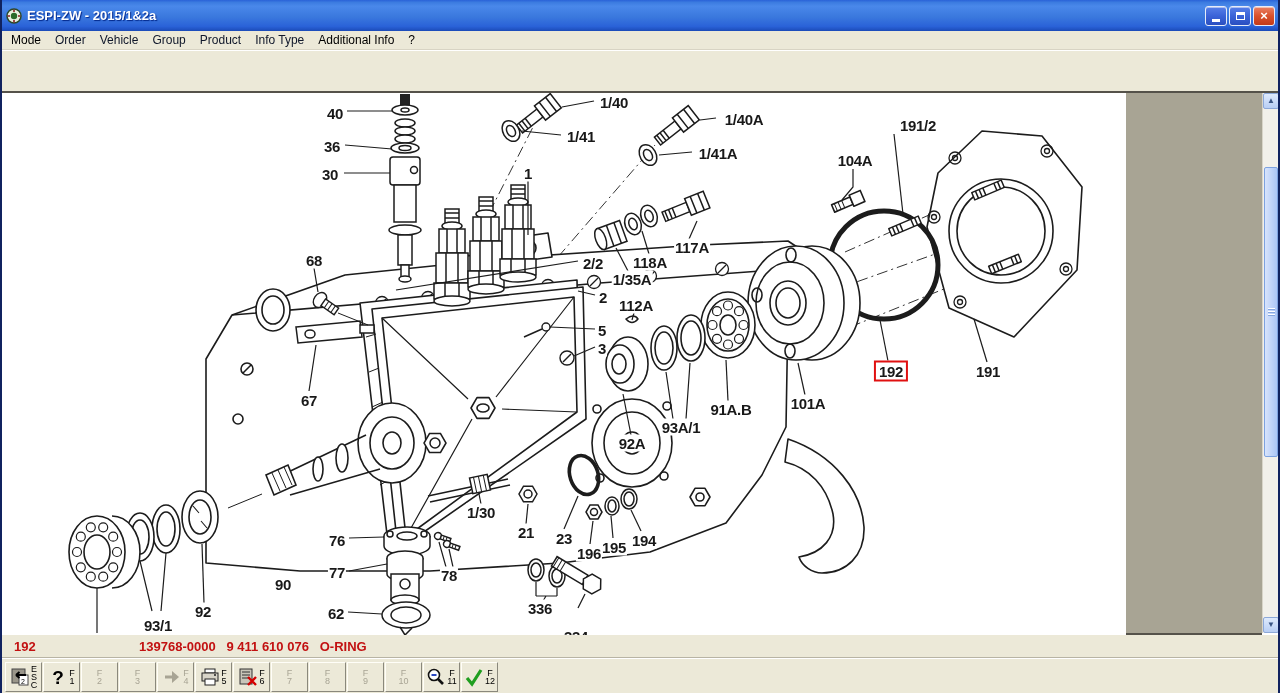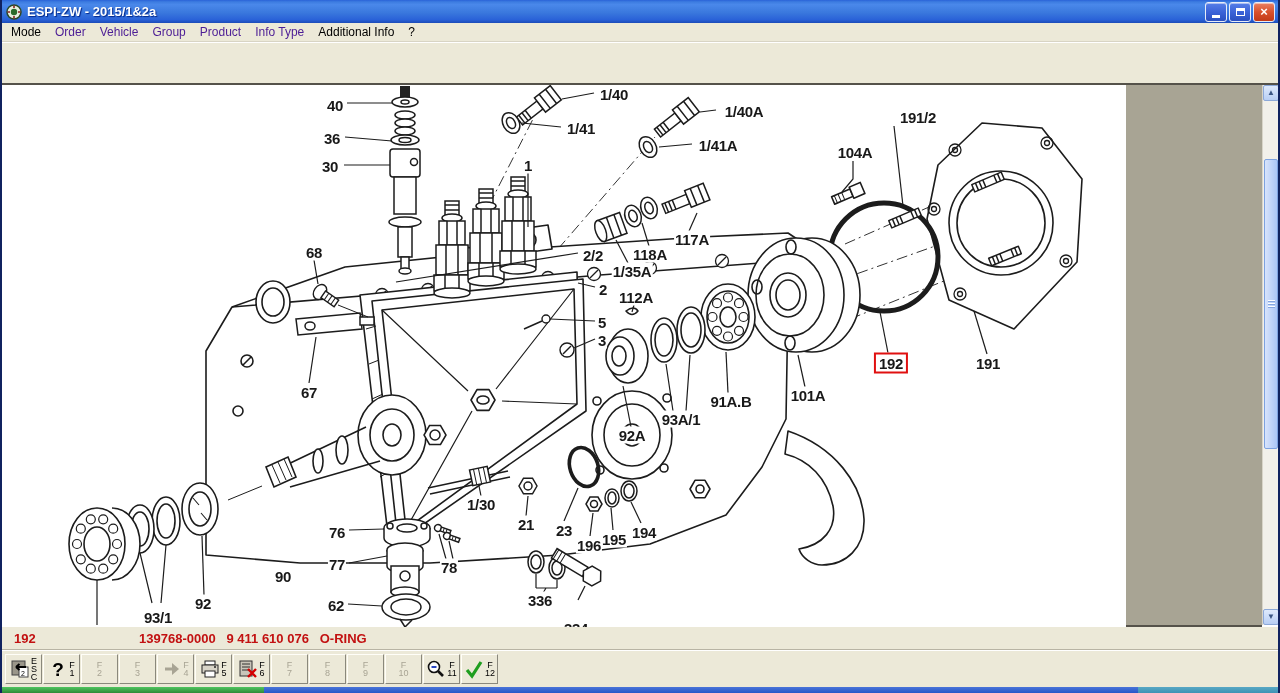--- a/index.html
+++ b/index.html
@@ -4,40 +4,40 @@
 <style>
   html,body{margin:0;padding:0;background:#3a3a3a;}
   *{box-sizing:border-box;}
   #window{
     position:relative;width:1280px;height:693px;overflow:hidden;
     background:#ECE9D8;font-family:"Liberation Sans",sans-serif;
     border-left:2px solid #10225f;border-right:2px solid #10225f;
   }
   
   #titlebar{
-    height:23px;display:flex;align-items:center;padding:0 3px 0 4px;
+    height:31px;display:flex;align-items:center;padding:0 3px 0 4px;
     background:linear-gradient(180deg,#2a62d8 0%,#3c7ce0 8%,#4a88ea 20%,#3a78dd 55%,#2a62d8 85%,#1b4bb8 100%);
   }
   #titlebar .title{
     color:#fff;font-weight:bold;font-size:13px;margin-left:5px;flex:1;
     text-shadow:1px 1px 1px #00268a;white-space:nowrap;overflow:hidden;
   }
   .winbtn{
     width:22px;height:20px;margin-left:2px;border-radius:3px;border:1px solid #e6ecf8;
     display:flex;align-items:center;justify-content:center;color:#fff;font-size:13px;font-weight:bold;
     background:linear-gradient(180deg,#577fe8 0%,#3b63d8 50%,#2a4fc0 100%);
     box-shadow:inset 0 1px 0 rgba(255,255,255,.5);
   }
   .winbtn.close{background:linear-gradient(180deg,#ea8164 0%,#d9512c 50%,#c23a18 100%);}
   .minbar{display:block;width:8px;height:3px;background:#fff;margin-top:9px;}
   .restbox{display:block;width:9px;height:8px;border:1px solid #fff;border-top:3px solid #fff;}
   
   #menubar{height:19px;display:flex;align-items:center;background:#ECE9D8;border-bottom:1px solid #d8d4c4;font-size:12px;padding-left:2px;}
   .menu-item{padding:1px 7px;color:#000;cursor:default;}
-  .menu-item.disabled{color:#4c1d95;}
+  .menu-item.disabled{color:#0f172a;}
   
   #productpanel{height:43px;background:#ECE9D8;border-top:1px solid #fff;border-bottom:2px solid #55524a;padding:3px 0 0 8px;font-size:13px;color:#1a1a1a;}
   #productpanel .row{line-height:19px;white-space:pre;}
   
   #drawpanel{position:relative;height:542px;background:#fff;overflow:hidden;}
   #canvas{position:absolute;left:0;top:0;width:1124px;height:542px;background:#fff;}
   #graystrip{position:absolute;left:1124px;top:0;width:136px;height:542px;background:#a8a494;border-bottom:2px solid #55524a;}
   #vscroll{position:absolute;right:0;top:0;width:16px;height:540px;background:#f2f0ea;border-left:1px solid #d8d4c8;}
   .sbtn{position:absolute;left:0;width:16px;height:16px;background:linear-gradient(180deg,#dfeafc,#b8cef4);border:1px solid #8ca8d8;border-radius:2px;color:#3a5584;font-size:8px;text-align:center;line-height:14px;}
   #sb-up{top:0;} #sb-down{bottom:0;}

